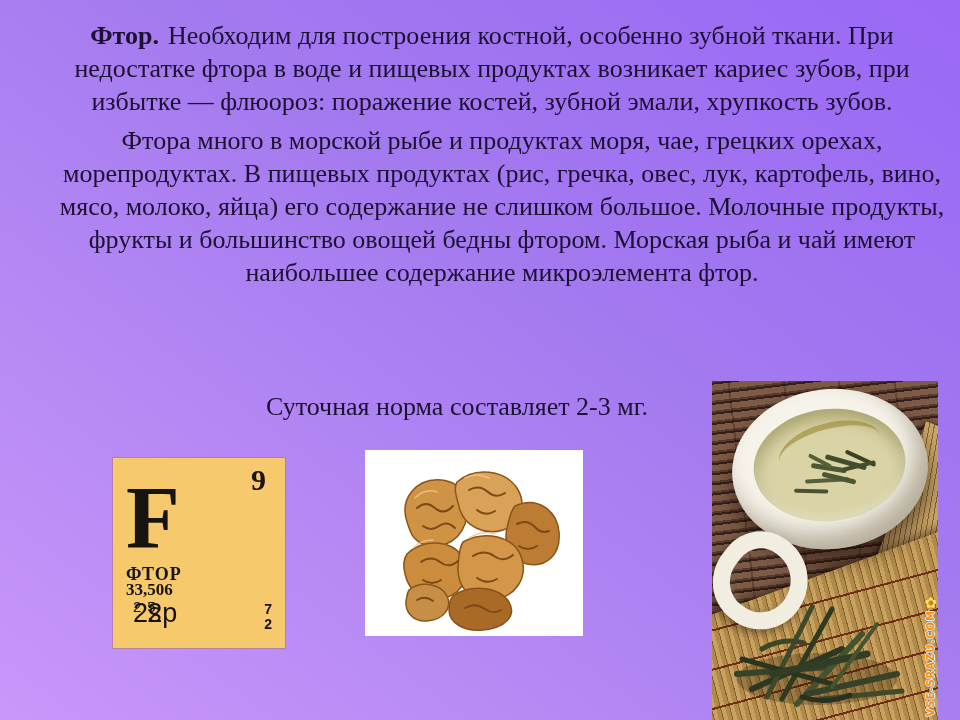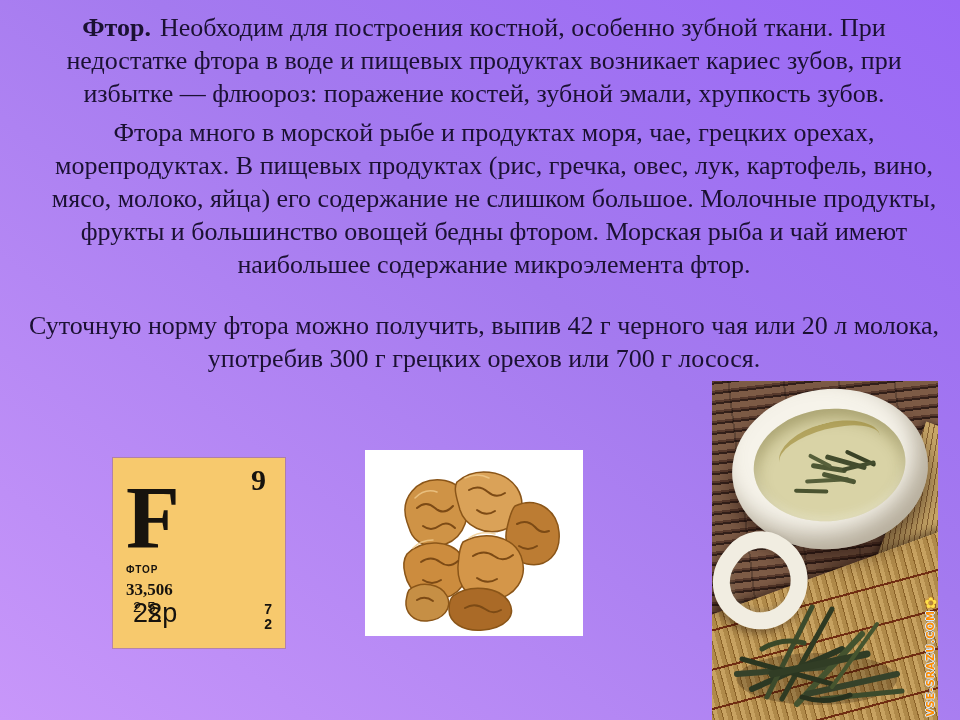--- a/index.html
+++ b/index.html
@@ -1,36 +1,36 @@
 <!DOCTYPE html>
 <html><head>
 <meta charset="utf-8">
 <style>
   html,body{margin:0;padding:0;background:#a87ff0;}
   .slide{
     position:relative;width:960px;height:720px;overflow:hidden;
     background:linear-gradient(to bottom left,#9a68f6 0%,#a47aef 42%,#c897fa 100%);
     font-family:"Liberation Serif",serif;color:#1b1133;
   }
-  .para{position:absolute;margin:4px;text-align:center;font-size:26px;line-height:33px;}
+  .para{position:absolute;margin:12px;text-align:center;font-size:26px;line-height:33px;}
   .p1{top:7px;left:20px;width:920px;}
   .p1 .lead{font-weight:bold;margin-right:9px;}
   .p2{top:112px;left:30px;width:920px;}
   .p3{top:305px;left:20px;width:920px;}
   .p4{top:378px;left:0;width:890px;}
 
   
   .element-card{position:absolute;left:113px;top:458px;width:172px;height:190px;
     background:#f7c96d;box-shadow:0 0 0 1px rgba(160,110,30,.35);}
   .element-card *{position:absolute;color:#17130e;}
   .atomic-number{top:5px;right:19px;font:bold 30px "Liberation Serif",serif;}
   .el-symbol{top:16px;left:13px;font-weight:bold;font-size:88px;line-height:1;
     font-family:"Liberation Serif",serif;}
-  .el-name{top:106px;left:13px;font-family:Liberation Sans, sans-serif;
-    font-weight:bold;font-size:10px;letter-spacing:1px;}
+  .el-name{top:106px;left:13px;font-family:Liberation Serif, serif;
+    font-weight:bold;font-size:18px;letter-spacing:1px;}
   .el-mass{top:122px;left:13px;font:bold 17px "Liberation Serif",serif;}
   .el-config{top:140px;left:20px;font-family:"Liberation Sans",sans-serif;
     font-size:27px;letter-spacing:0;}
   .el-config sup{position:static;font-size:15px;vertical-align:10px;}
   .el-config .gap{position:static;display:inline-block;width:6px;}
   .el-shells{top:144px;right:13px;font-family:"Liberation Sans",sans-serif;
     font-weight:bold;font-size:14px;line-height:15px;text-align:center;}
   .el-shells span{position:static;display:block;}
 
   
@@ -80,22 +80,22 @@
 </style>
 </head>
 <body>
 
 <div class="slide">
 
   <p class="para p1"><span class="lead">Фтор.</span><span>Необходим для построения костной, особенно зубной ткани. При недостатке фтора в воде и пищевых продуктах возникает кариес зубов, при избытке — флюороз: поражение костей, зубной эмали, хрупкость зубов.</span></p>
 
   <p class="para p2">Фтора много в морской рыбе и продуктах моря, чае, грецких орехах, морепродуктах. В пищевых продуктах (рис, гречка, овес, лук, картофель, вино, мясо, молоко, яйца) его содержание не слишком большое. Молочные продукты, фрукты и большинство овощей бедны фтором. Морская рыба и чай имеют наибольшее содержание микроэлемента фтор.</p>
 
-  <p class="para p3">Суточную норму фтора можно получить, выпив 42 г черного чая или 20 л молока, употребив 300 г грецких орехов или 700 г лосося.</p>
 
+  <p class="para p4">Суточная норма составляет 2-3 мг.</p>
 
   <div class="element-card">
     <div class="atomic-number">9</div>
     <div class="el-symbol">F</div>
     <div class="el-name">ФТОР</div>
     <div class="el-mass">33,506</div>
     <div class="el-config"><span>2s</span><sup>2</sup><span class="gap"></span><span>2p</span><sup>5</sup></div>
     <div class="el-shells">
       <span>7</span>
       <span>2</span>

